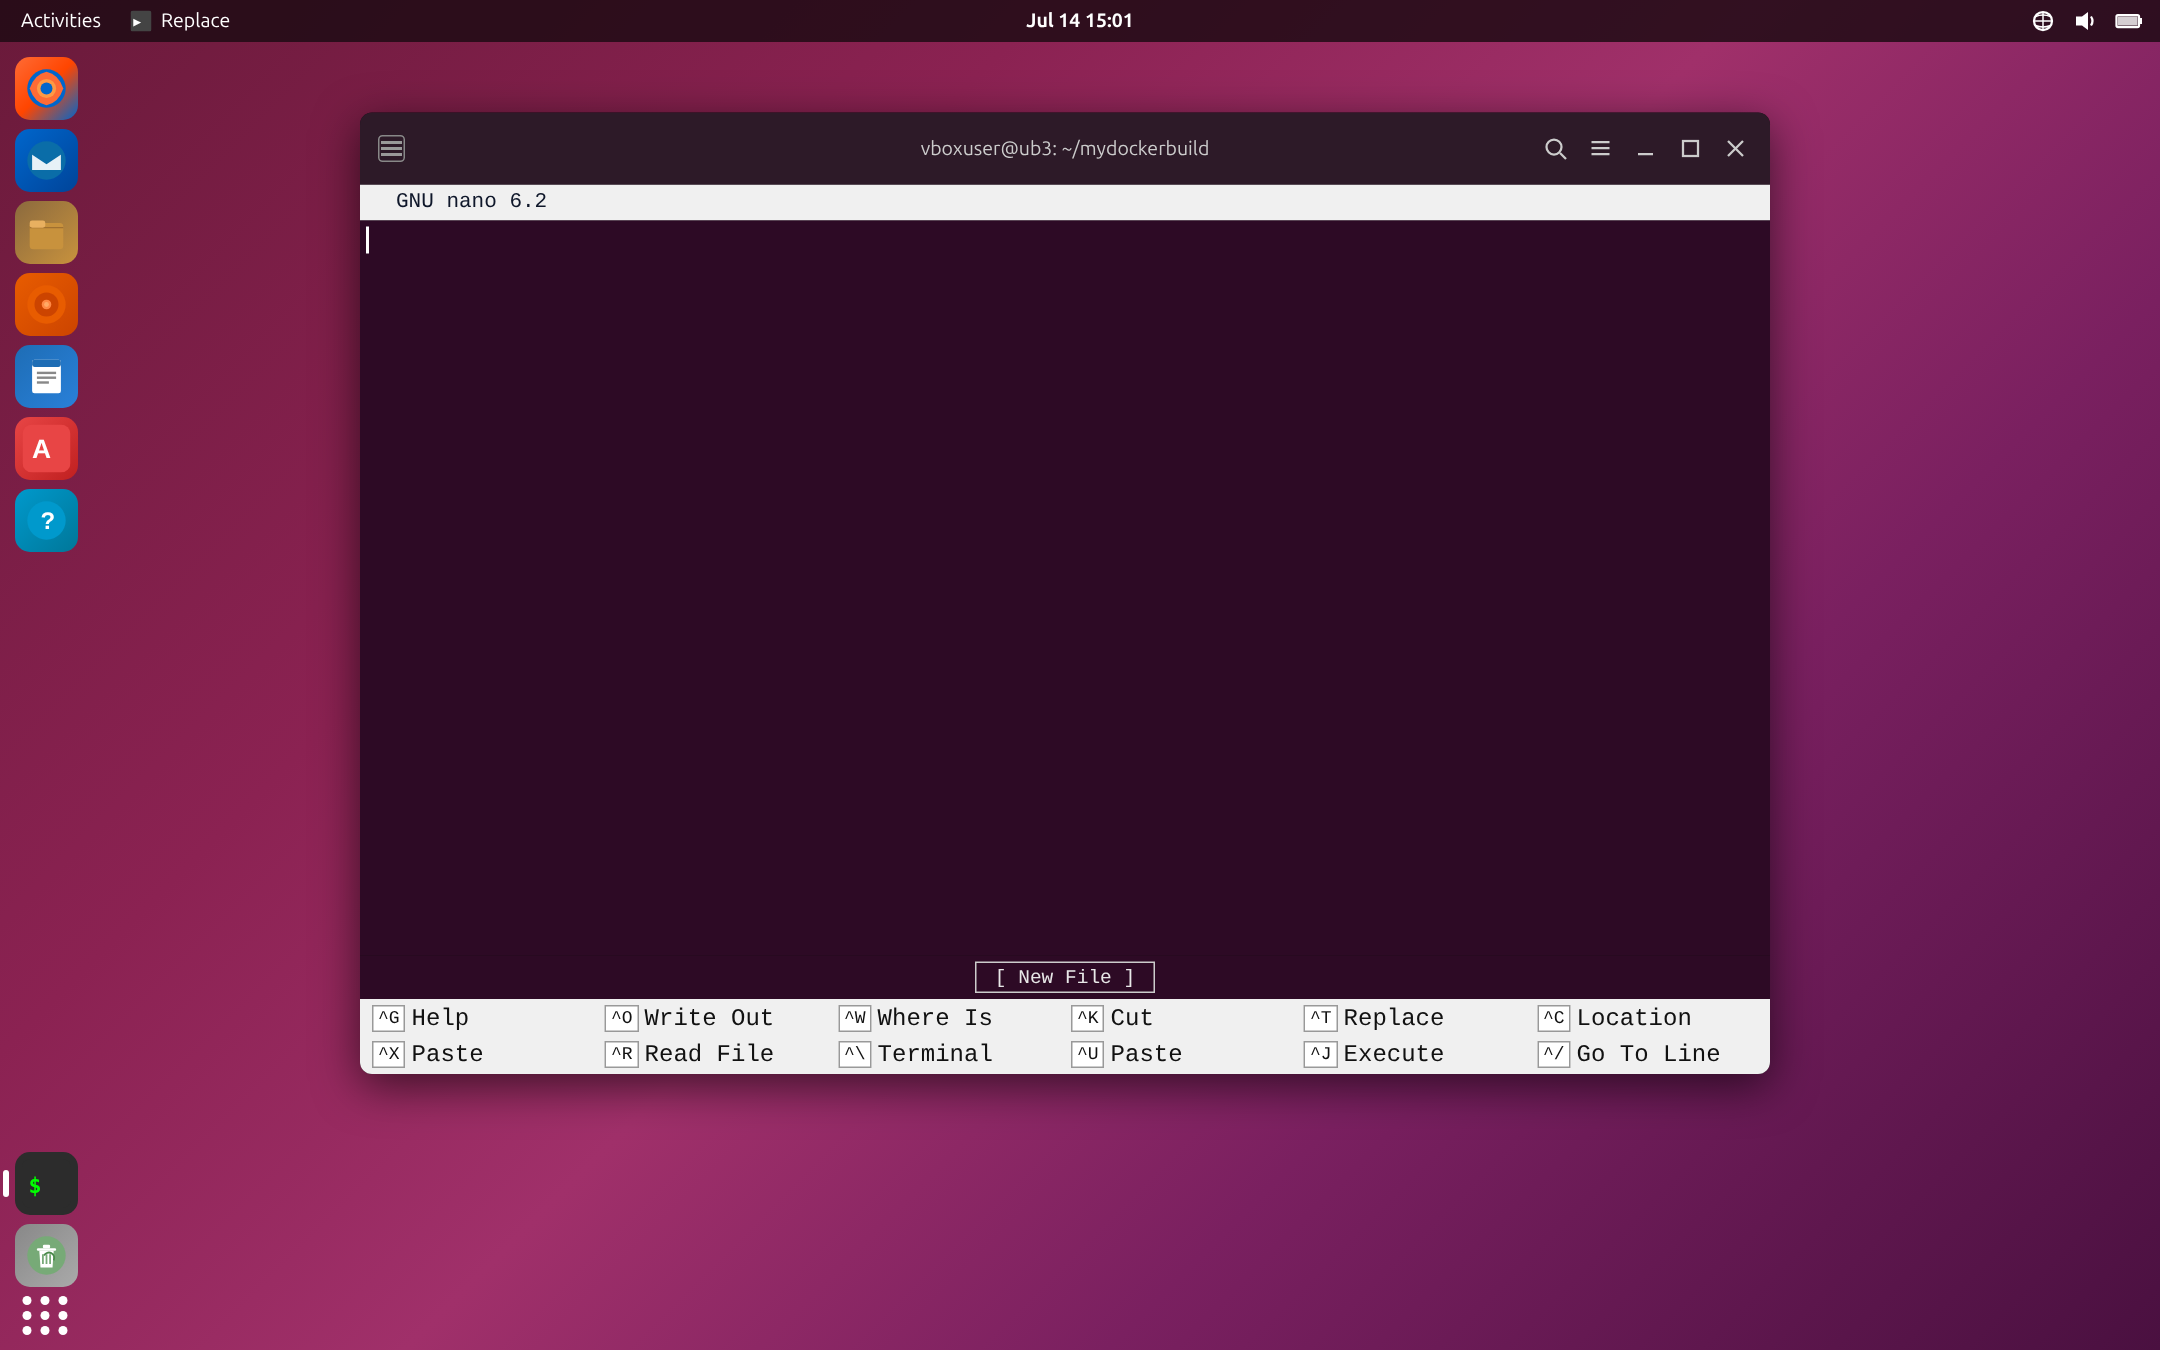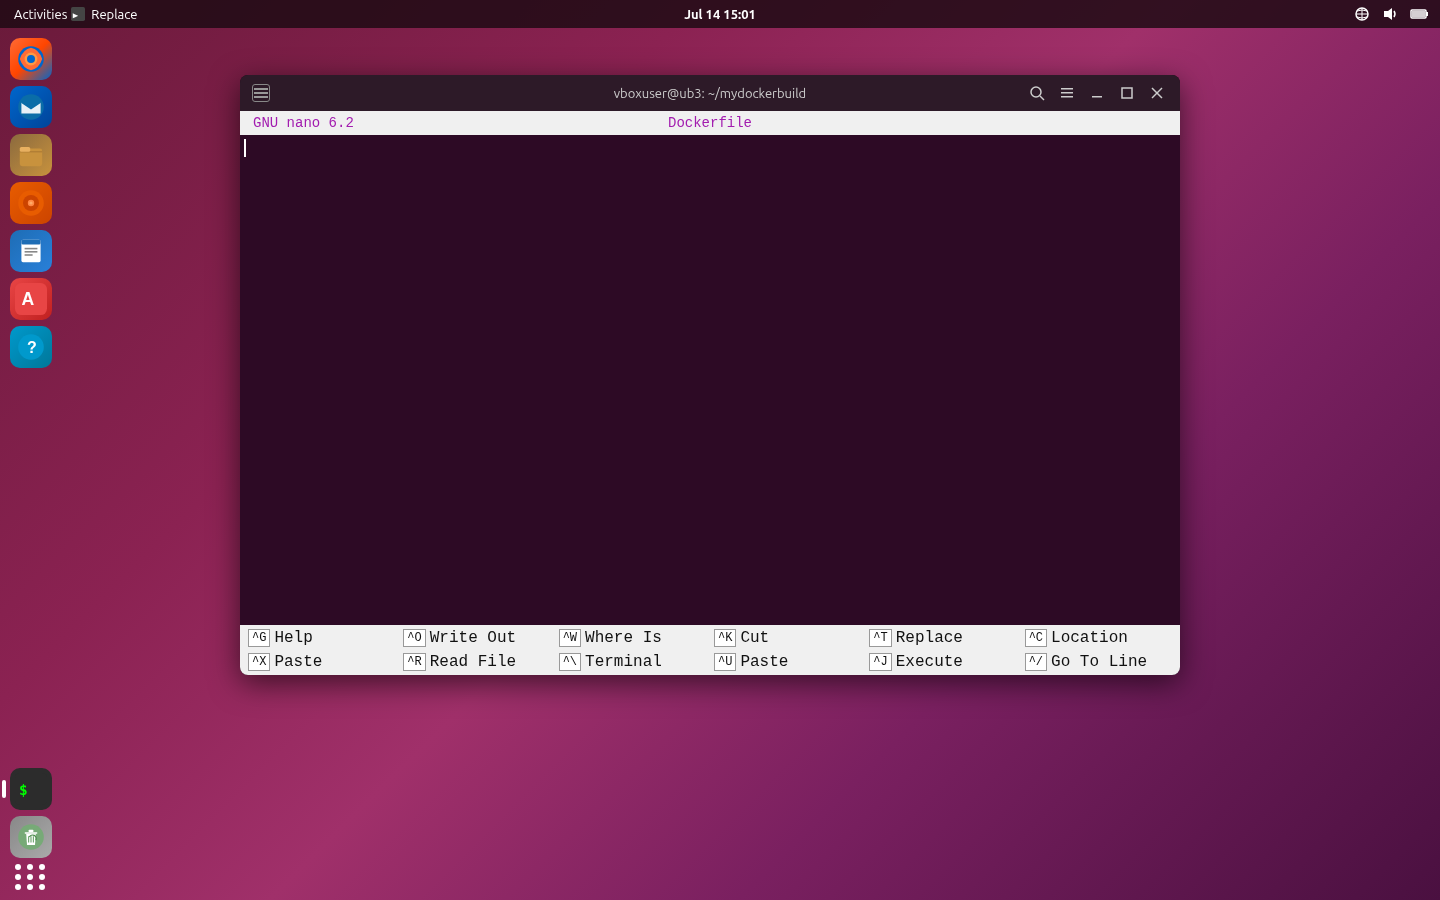--- a/index.html
+++ b/index.html
@@ -22,20 +22,21 @@
       align-items: center;
       justify-content: space-between;
       padding: 0 10px;
       color: white;
       font-size: 13px;
       z-index: 100;
     }
     #topbar-left {
       display: flex;
       align-items: center;
+      gap: 16px;
     }
     #activities-btn {
       font-size: 13px;
       color: white;
       cursor: pointer;
       padding: 0 4px;
     }
     #topbar-terminal {
       display: flex;
       align-items: center;
@@ -137,21 +138,21 @@
       left: 240px;
       width: 940px;
       background: #1a0a15;
       border-radius: 8px;
       box-shadow: 0 8px 30px rgba(0,0,0,0.6);
       overflow: hidden;
       z-index: 10;
     }
     #terminal-titlebar {
       background: #2d1a28;
-      height: 36px;
+      height: 48px;
       display: flex;
       align-items: center;
       padding: 0 12px;
       position: relative;
     }
     #terminal-titlebar-left {
       display: flex;
       align-items: center;
       gap: 8px;
     }
@@ -193,22 +194,22 @@
       background: transparent;
     }
 
     
     #nano-editor {
       font-family: 'Courier New', monospace;
       font-size: 14px;
     }
     #nano-header {
       background: #f0f0f0;
-      color: #a21caf;
-      padding: 4px 13px;
+      color: #0f172a;
+      padding: 4px 24px;
       display: flex;
       align-items: center;
       font-size: 14px;
     }
     #nano-header-left { flex: 1; }
     #nano-header-center { flex: 2; text-align: center; }
     #nano-header-right { flex: 1; text-align: right; }
 
     #nano-content {
       background: #2d0a25;
@@ -463,30 +464,32 @@
           <line x1="13" y1="3" x2="3" y2="13" stroke="#ccc" stroke-width="1.5"></line>
         </svg>
       </div>
     </div>
   </div>
 
   <div id="nano-editor">
 
     <div id="nano-header">
       <span id="nano-header-left">GNU nano 6.2</span>
-      <span id="nano-header-center">Dockerfile</span>
       <span id="nano-header-right"></span>
     </div>
 
     <div id="nano-content">
       <div id="nano-cursor-line">
         <span id="nano-cursor"></span>
       </div>
     </div>
 
+    <div id="new-file-banner">
+      <span id="new-file-inner">[ New File ]</span>
+    </div>
 
     <div id="nano-shortcuts">
 
     <div class="shortcut-row">
           <div class="shortcut-pair">
             <span class="shortcut-key">^G</span>
             <span class="shortcut-label">Help</span>
           </div>
           <div class="shortcut-pair">
             <span class="shortcut-key">^X</span>

